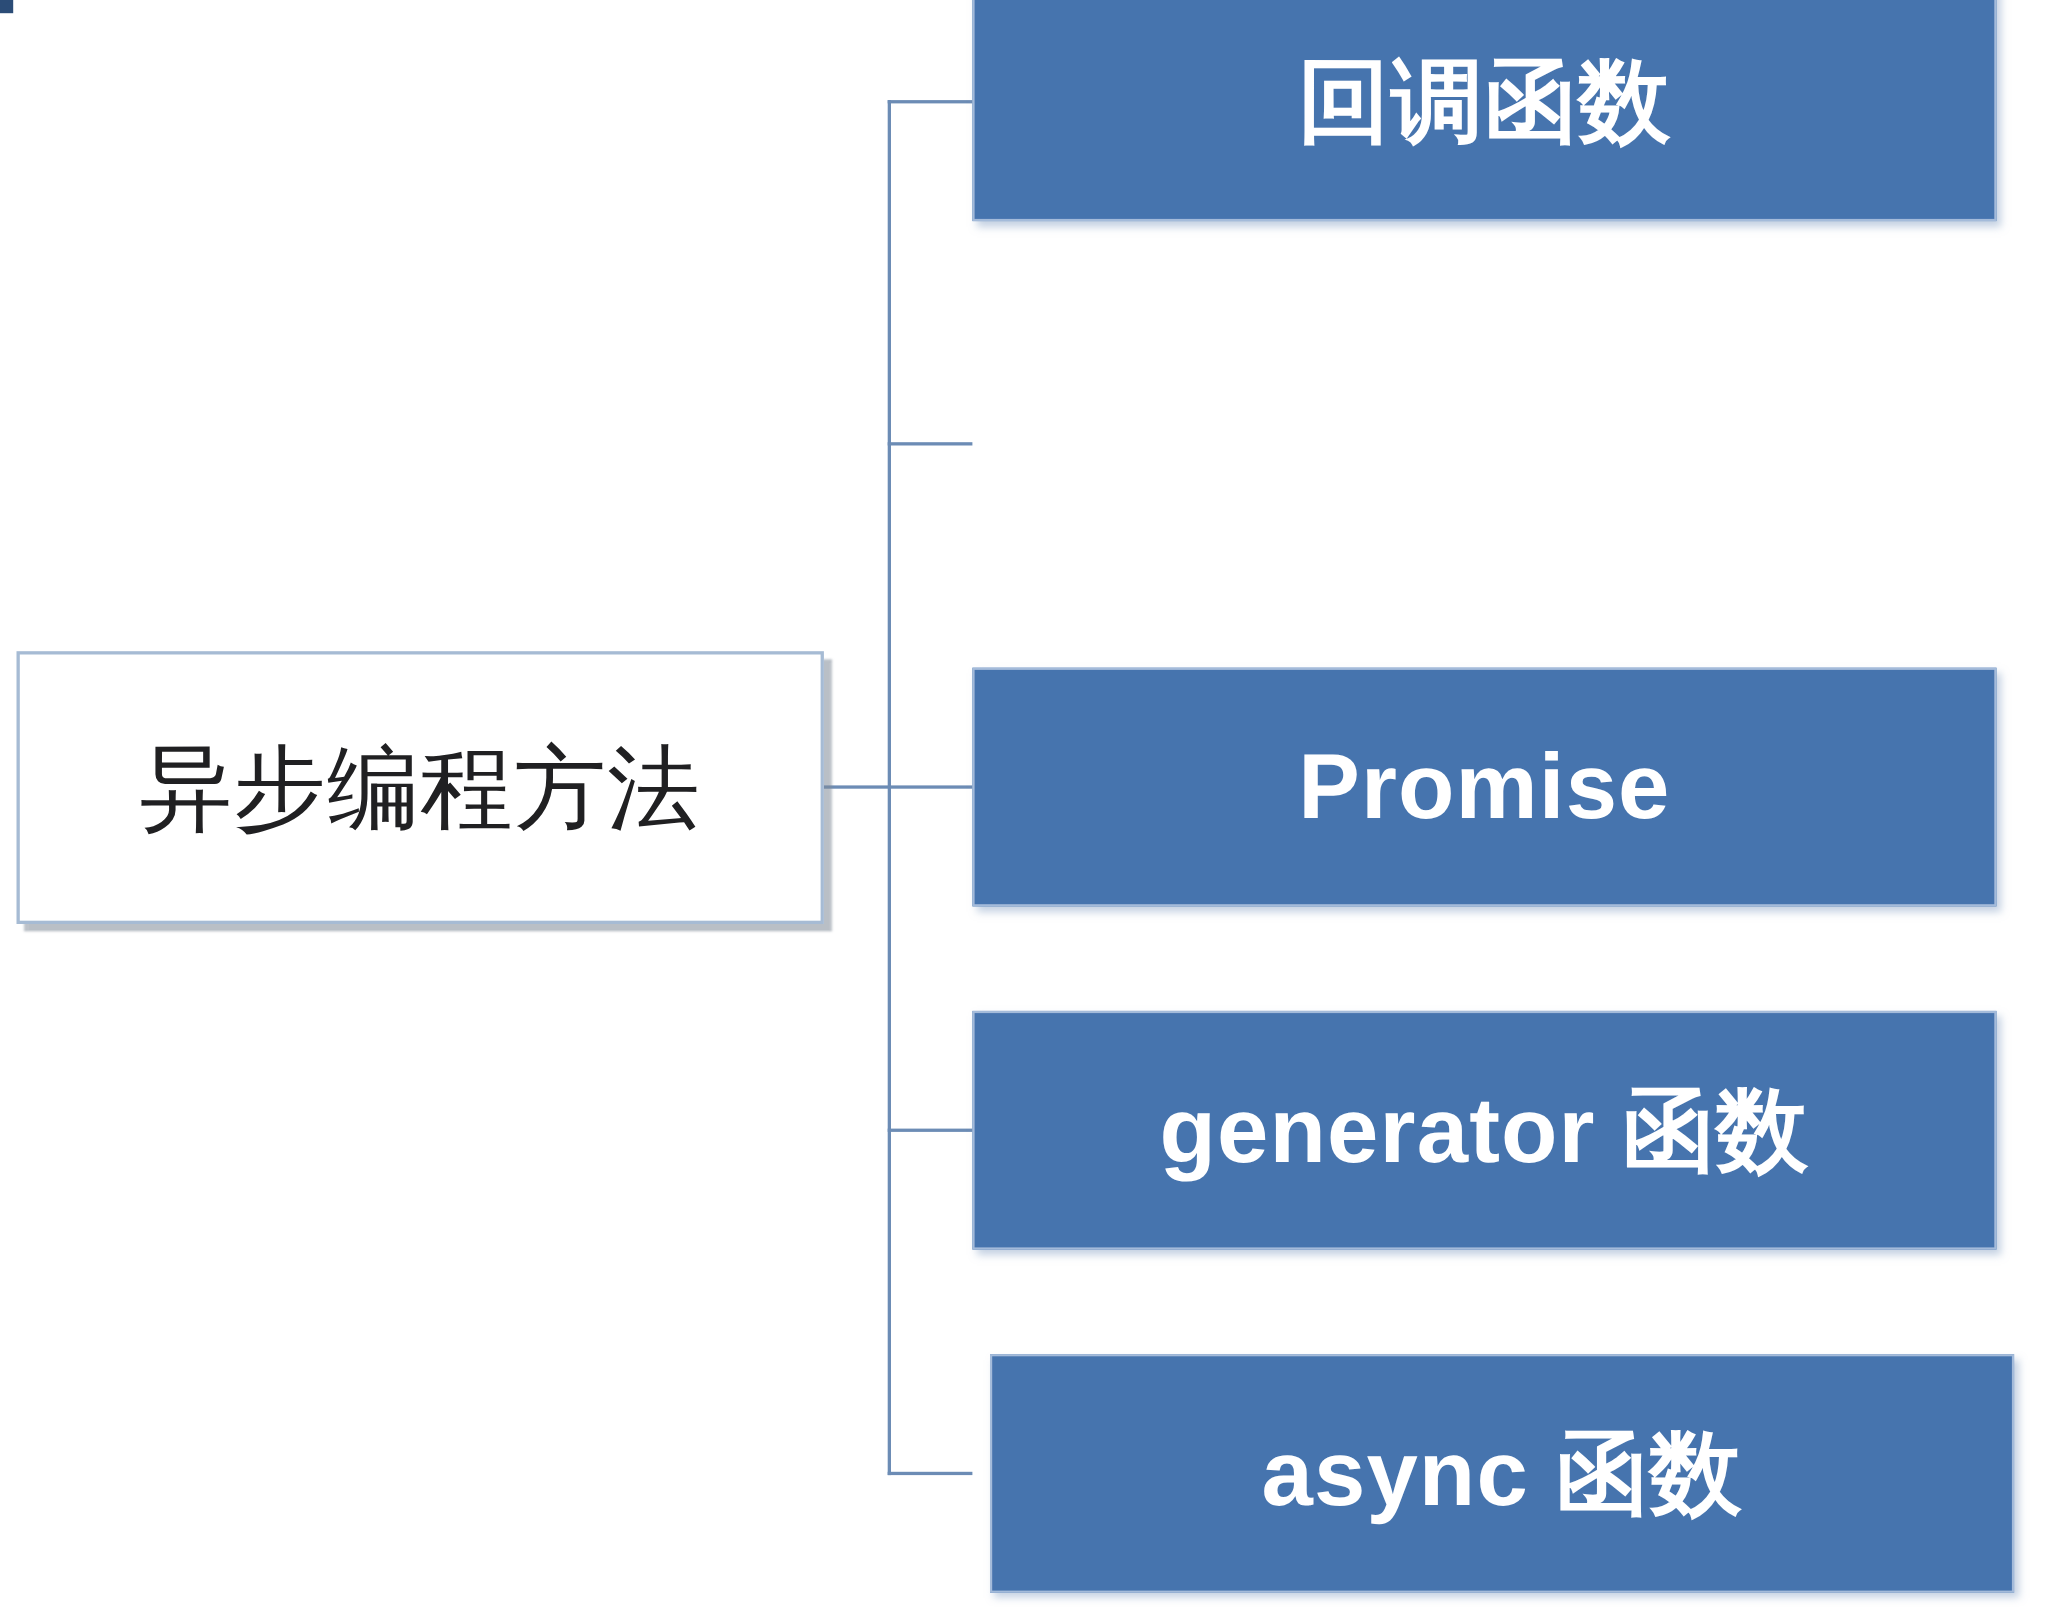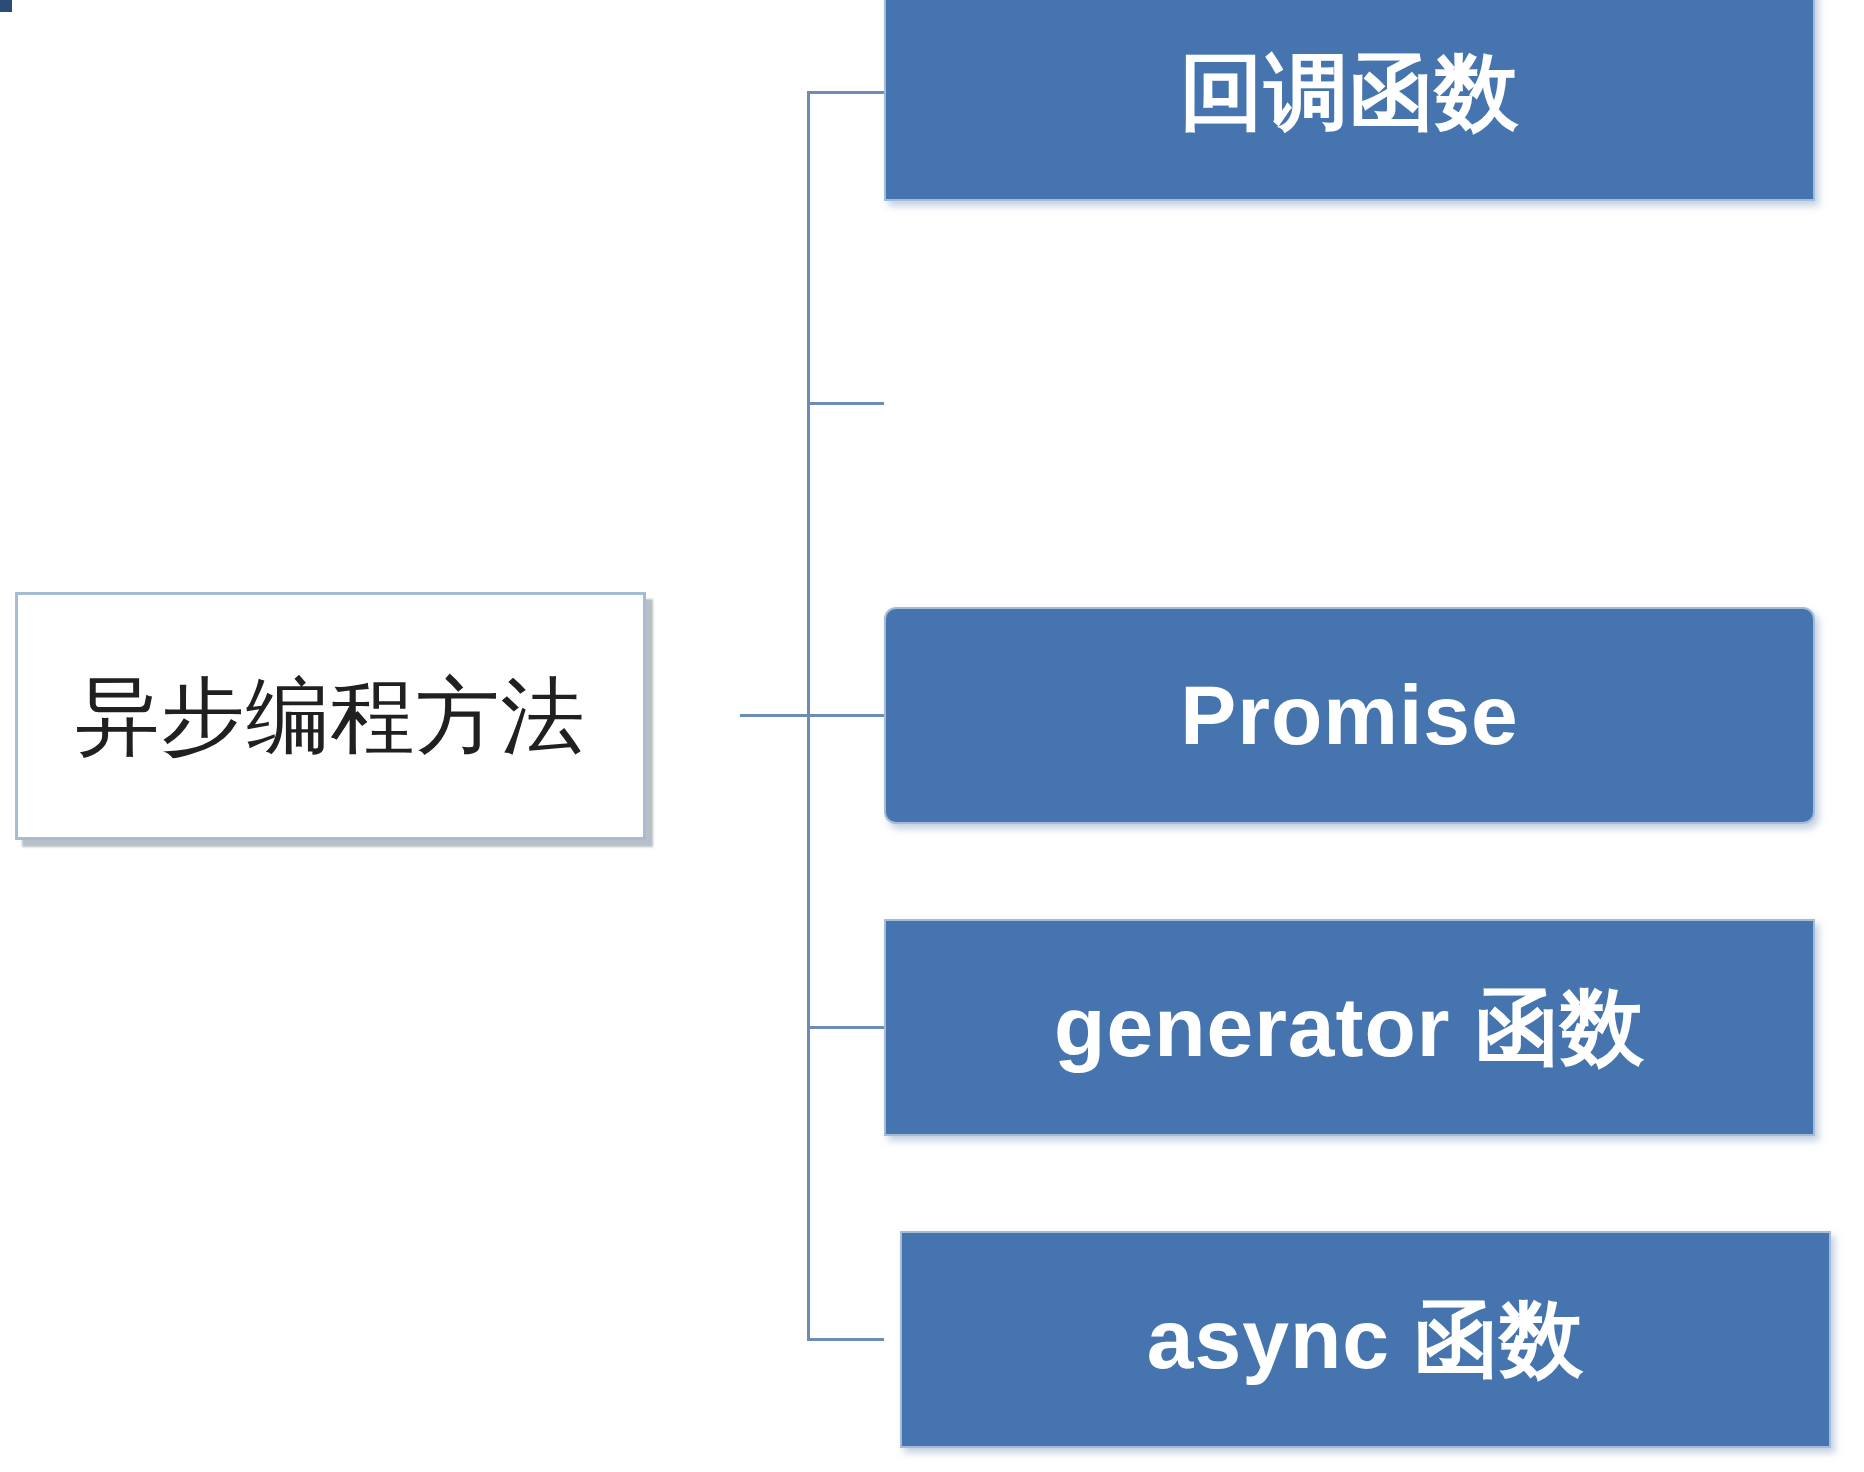--- a/index.html
+++ b/index.html
@@ -33,21 +33,21 @@
     line-height: 1.1;
     letter-spacing: 1px;
     white-space: nowrap;
   }
 
   
   .node.root {
     position: absolute;
     left: 15px;
     top: 592px;
-    width: 631px;
+    width: 734px;
     height: 248px;
     background: var(--root-fill, #ffffff);
     border: 3px solid var(--root-border, #a6bbd4);
     box-shadow: 7px 7px 2px rgba(128, 138, 152, 0.55);
     display: flex;
     align-items: center;
     justify-content: center;
   }
   .node.root .label {
     color: var(--root-text, #202022);
@@ -66,21 +66,21 @@
     display: flex;
     align-items: center;
     justify-content: center;
   }
   .node.branch .label {
     color: var(--branch-text, #ffffff);
     font-weight: 700;
   }
   .branch-1 { top: -16px; }
   .branch-2 { top: 295px; }
-  .branch-3 { top: 607px; border-radius: 12px; }
+  .branch-3 { top: 607px; }
   .branch-4 { top: 919px; }
   .branch-5 { top: 1231px; margin-left: 16px; }
 
   
   .connector {
     position: absolute;
     background: var(--connector, #6c8cb5);
   }
   .connector.h { height: 3px; }
   .connector.v { width: 3px; }

